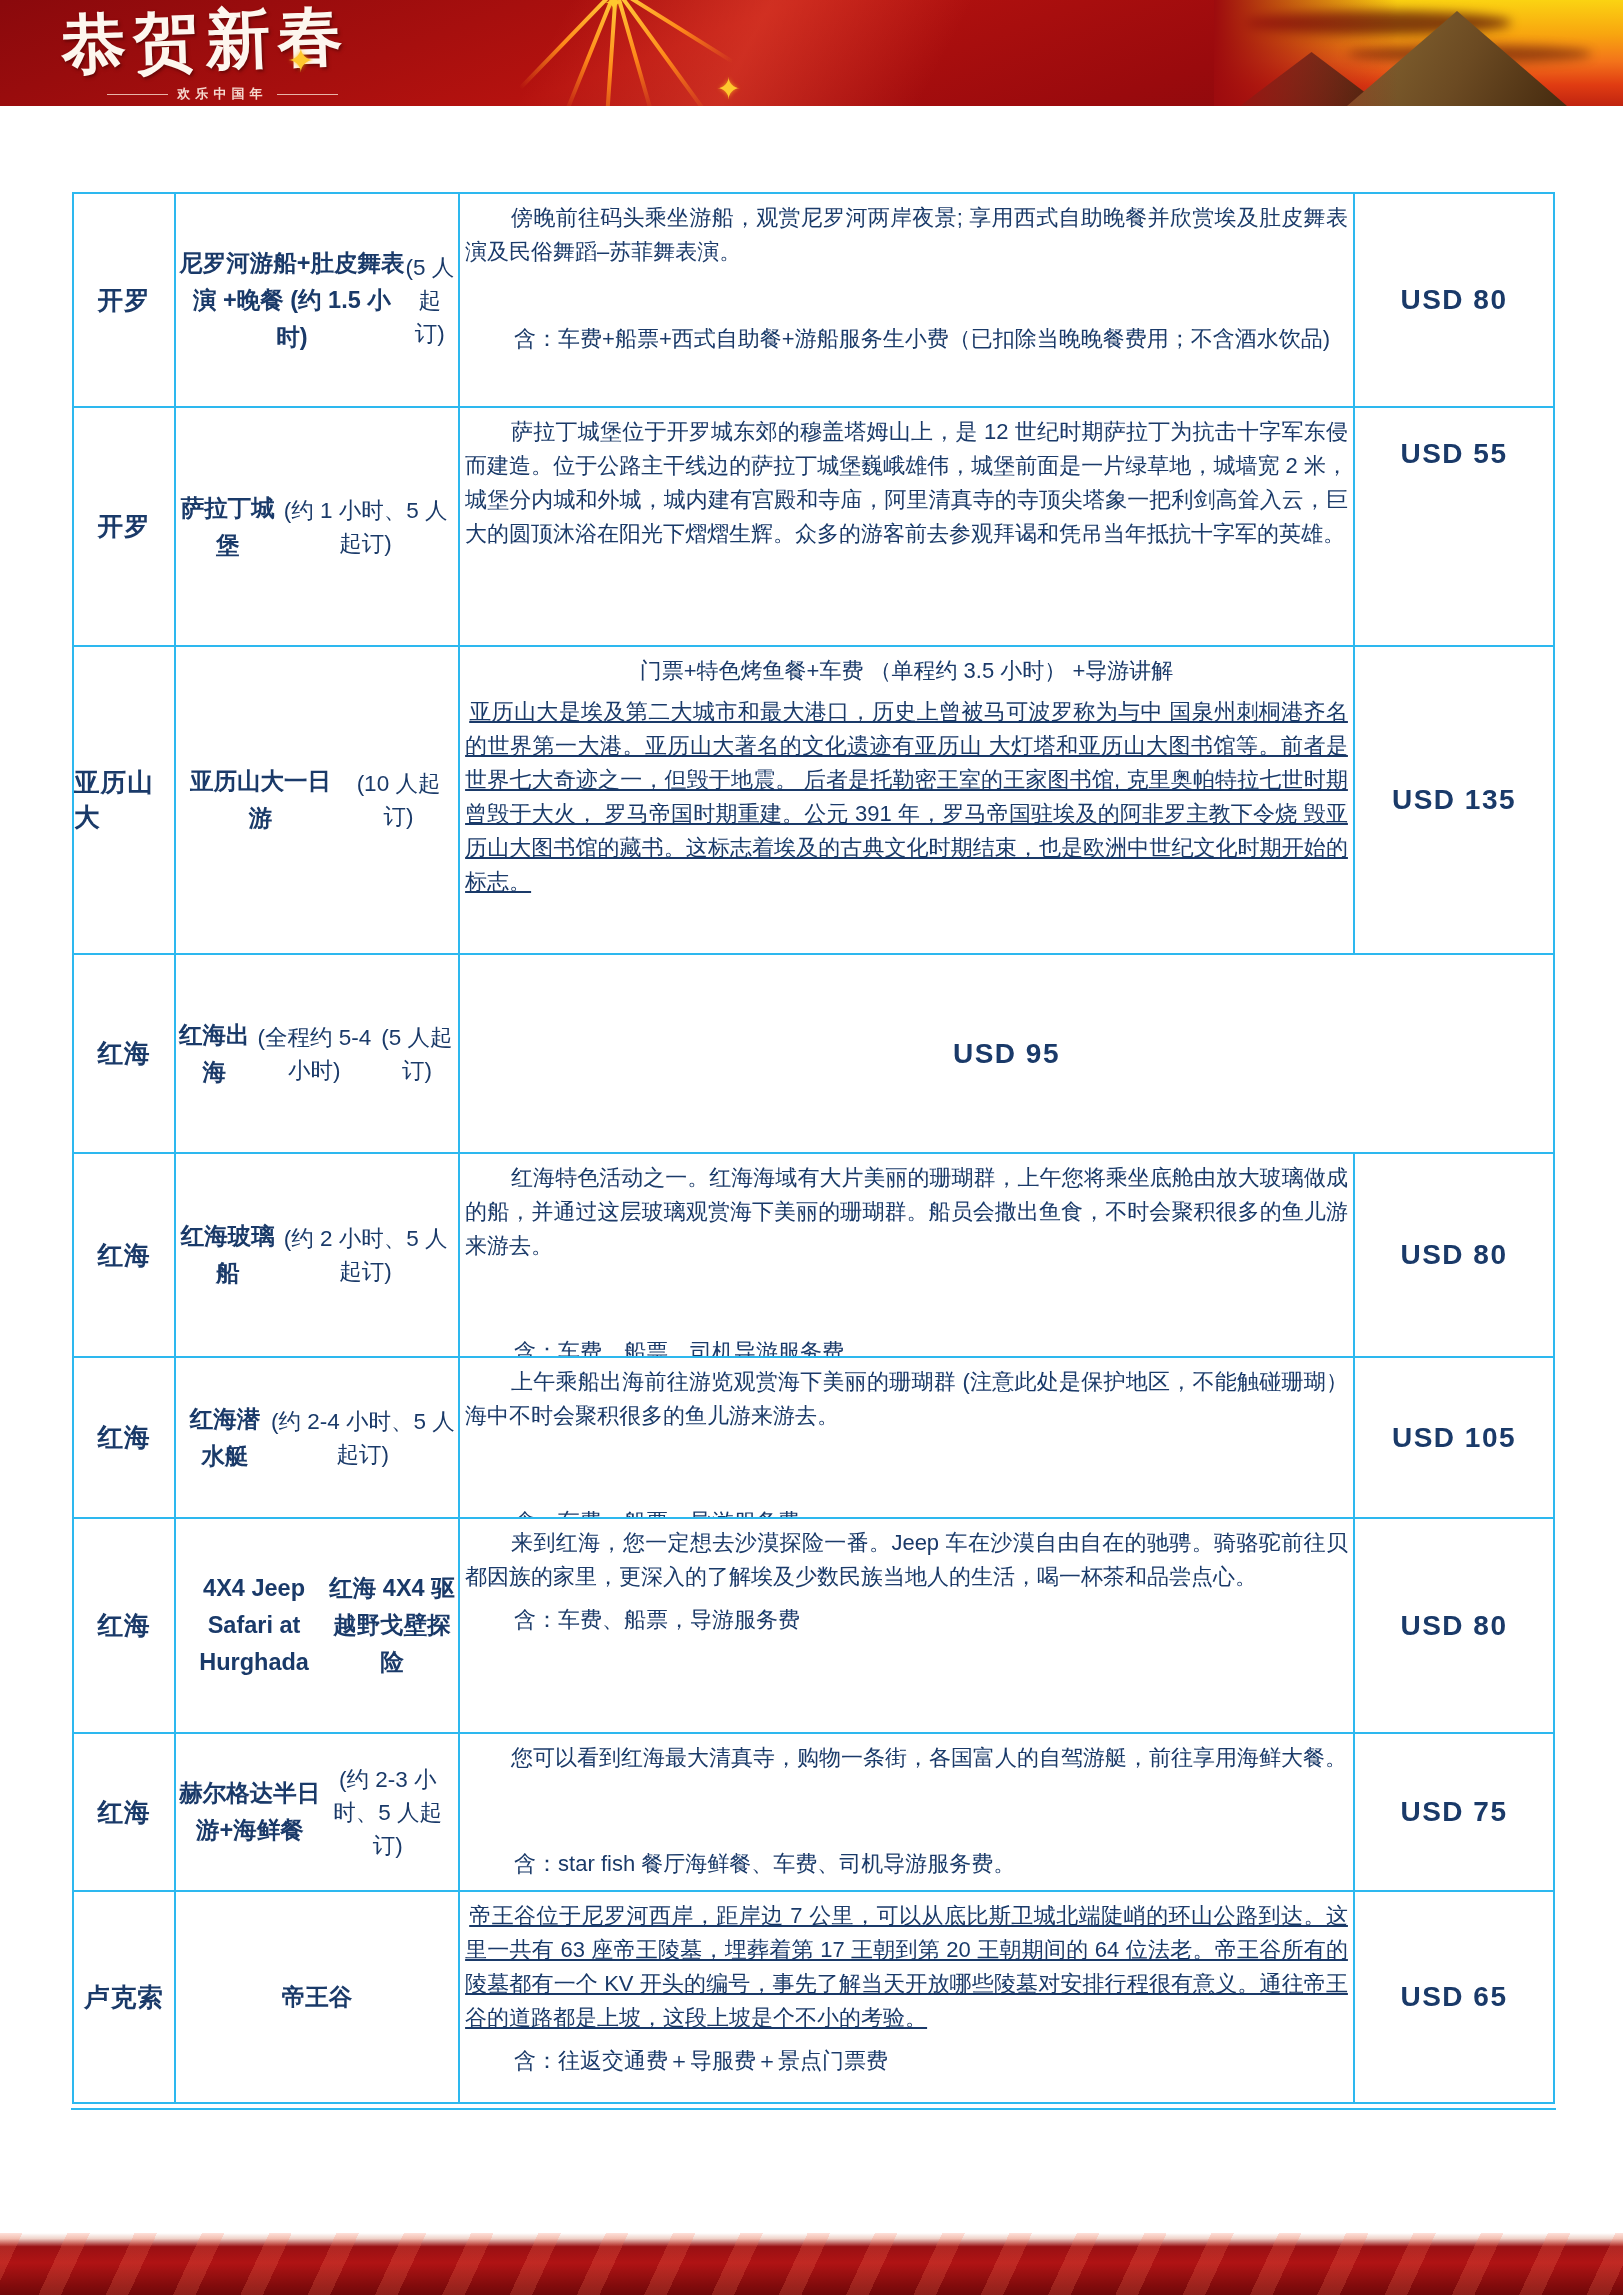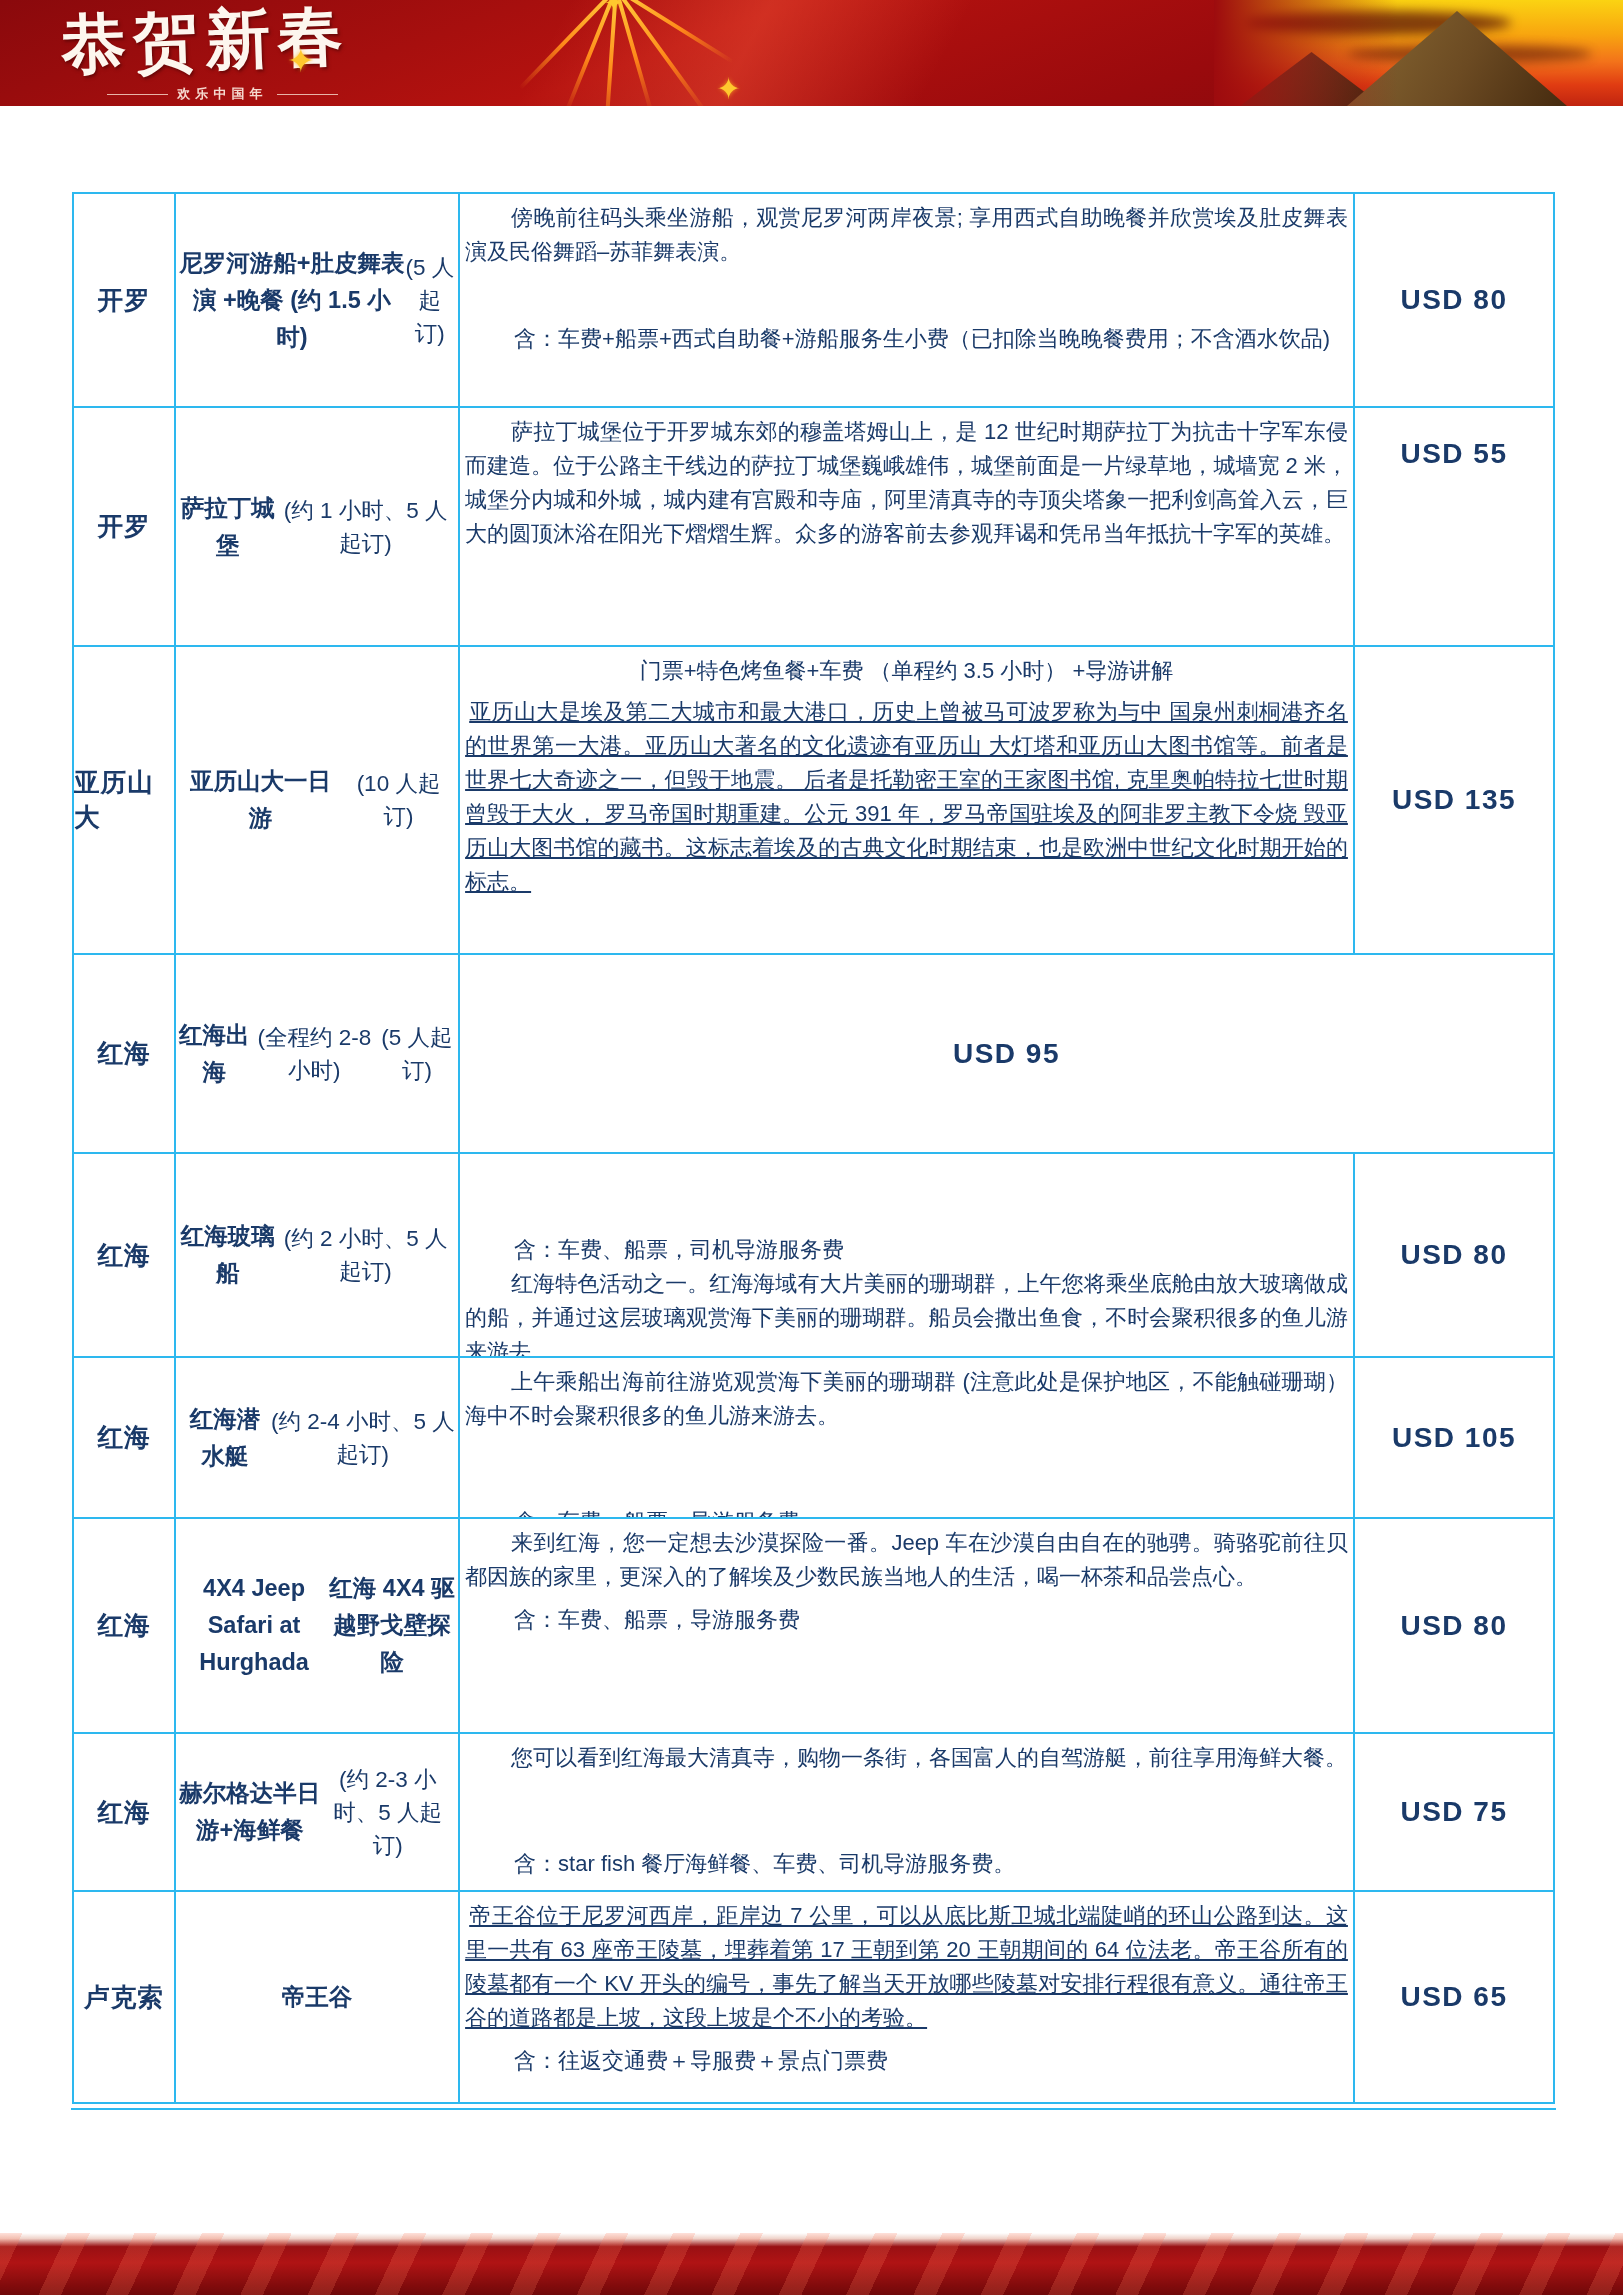--- a/index.html
+++ b/index.html
@@ -164,38 +164,38 @@
         <div class="cell price-cell">
           <div class="">USD 135</div>
         </div>
       </div>
       <div class="trow" style="height: 199px;">
         <div class="cell city-cell">
           <div class="">红海</div>
         </div>
         <div class="cell title-cell">
           <div class="tour-title">红海出海</div>
-          <div class="tour-subtitle">(全程约 2-8 小时)</div>
+          <div class="tour-subtitle">(全程约 5-4 小时)</div>
           <div class="tour-subtitle">(5 人起订)</div>
         </div>
         <div class="cell price-cell">
           <div class="">USD 95</div>
         </div>
       </div>
       <div class="trow" style="height: 204px;">
         <div class="cell city-cell">
           <div class="">红海</div>
         </div>
         <div class="cell title-cell">
           <div class="tour-title">红海玻璃船</div>
           <div class="tour-subtitle">(约 2 小时、5 人起订)</div>
         </div>
         <div class="cell desc-cell">
+          <div class="para s-indent">红海特色活动之一。红海海域有大片美丽的珊瑚群，上午您将乘坐底舱由放大玻璃做成的船，并通过这层玻璃观赏海下美丽的珊瑚群。船员会撒出鱼食，不时会聚积很多的鱼儿游来游去。</div>
           <div class="para s-include-far">含：车费、船票，司机导游服务费</div>
-          <div class="para s-indent">红海特色活动之一。红海海域有大片美丽的珊瑚群，上午您将乘坐底舱由放大玻璃做成的船，并通过这层玻璃观赏海下美丽的珊瑚群。船员会撒出鱼食，不时会聚积很多的鱼儿游来游去。</div>
         </div>
         <div class="cell price-cell">
           <div class="">USD 80</div>
         </div>
       </div>
       <div class="trow" style="height: 161px;">
         <div class="cell city-cell">
           <div class="">红海</div>
         </div>
         <div class="cell title-cell">

